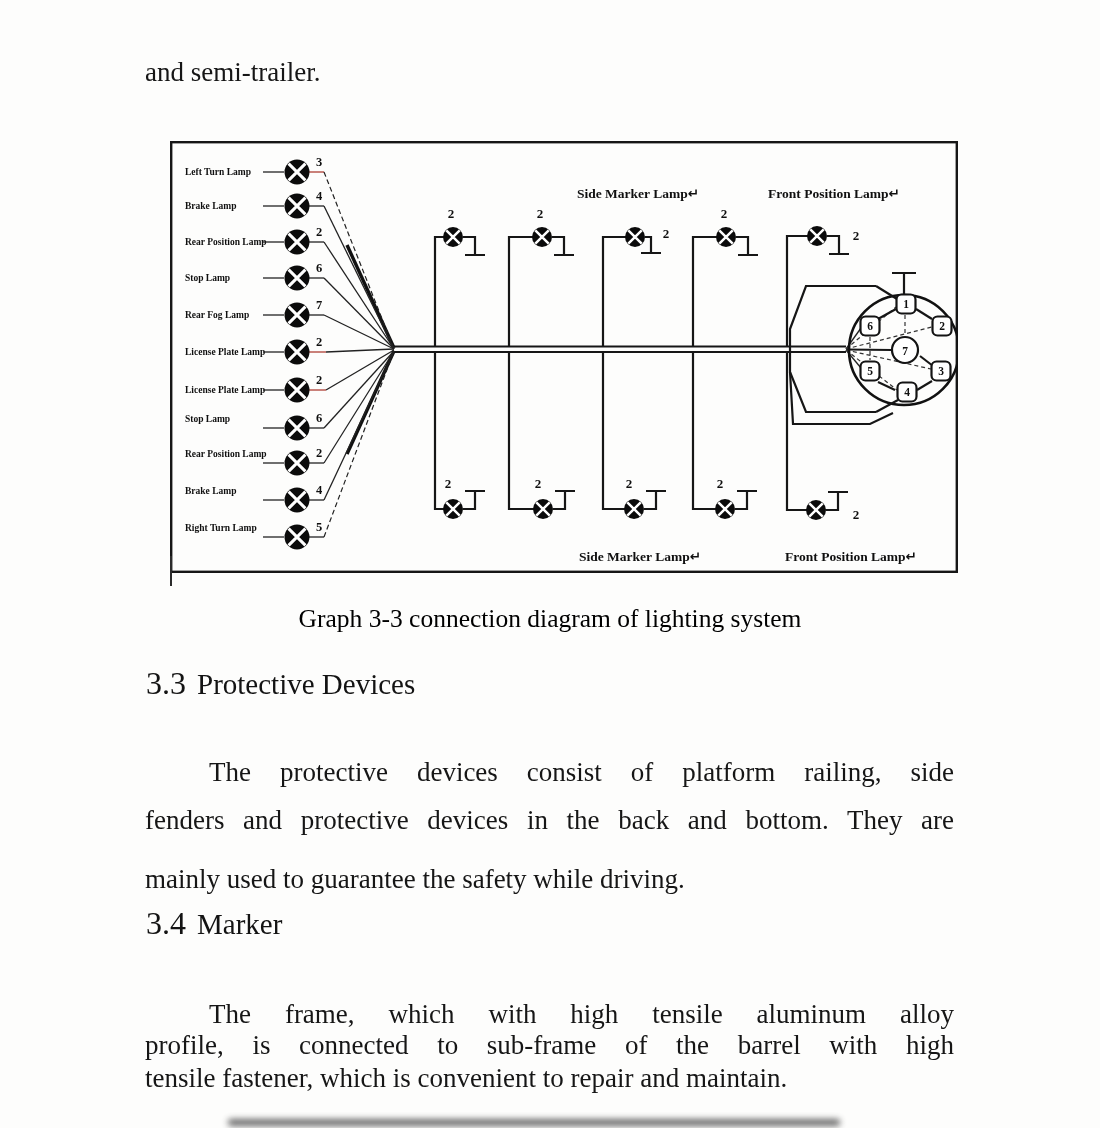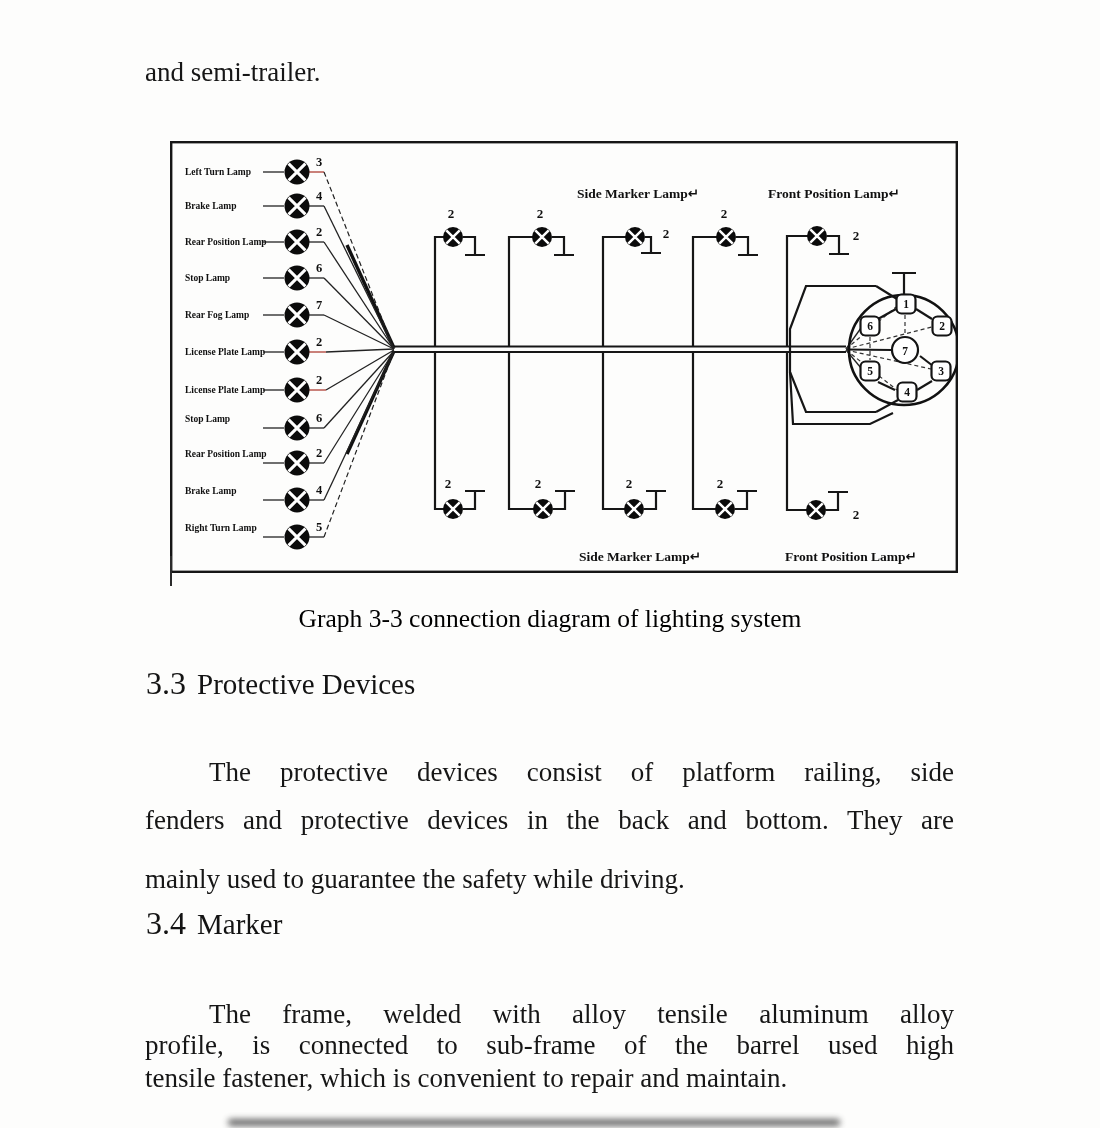--- a/index.html
+++ b/index.html
@@ -279,18 +279,18 @@
   <div class="heading" style="top:665px;">
     <span class="num">3.3</span><span class="ttl">Protective Devices</span>
   </div>
   <div class="tline ind" style="top:736px;">The protective devices consist of platform railing, side</div>
   <div class="tline" style="top:804px;">fenders and protective devices in the back and bottom. They are</div>
   <div class="tline tleft" style="top:840px;margin-top:23px;">mainly used to guarantee the safety while driving.</div>
 
   <div class="heading" style="top:905px;">
     <span class="num">3.4</span><span class="ttl">Marker</span>
   </div>
-  <div class="tline ind" style="top:978px;">The frame, welded with alloy tensile aluminum alloy</div>
-  <div class="tline" style="top:1029px;">profile, is connected to sub-frame of the barrel used high</div>
+  <div class="tline ind" style="top:978px;">The frame, which with high tensile aluminum alloy</div>
+  <div class="tline" style="top:1029px;">profile, is connected to sub-frame of the barrel with high</div>
   <div class="tline tleft" style="top:1062px;">tensile fastener, which is convenient to repair and maintain.</div>
 
   <div class="smudge"></div>
 </div>
 
 </body></html>

